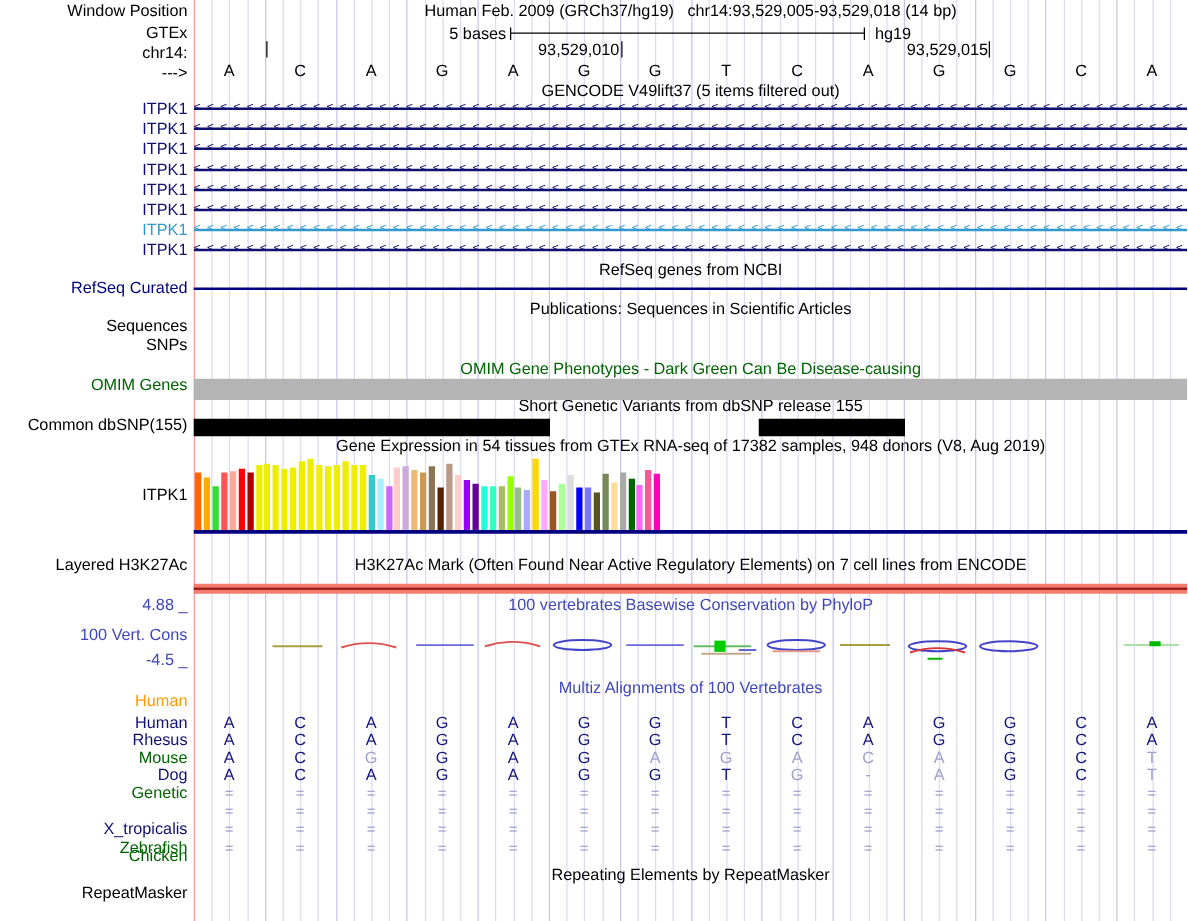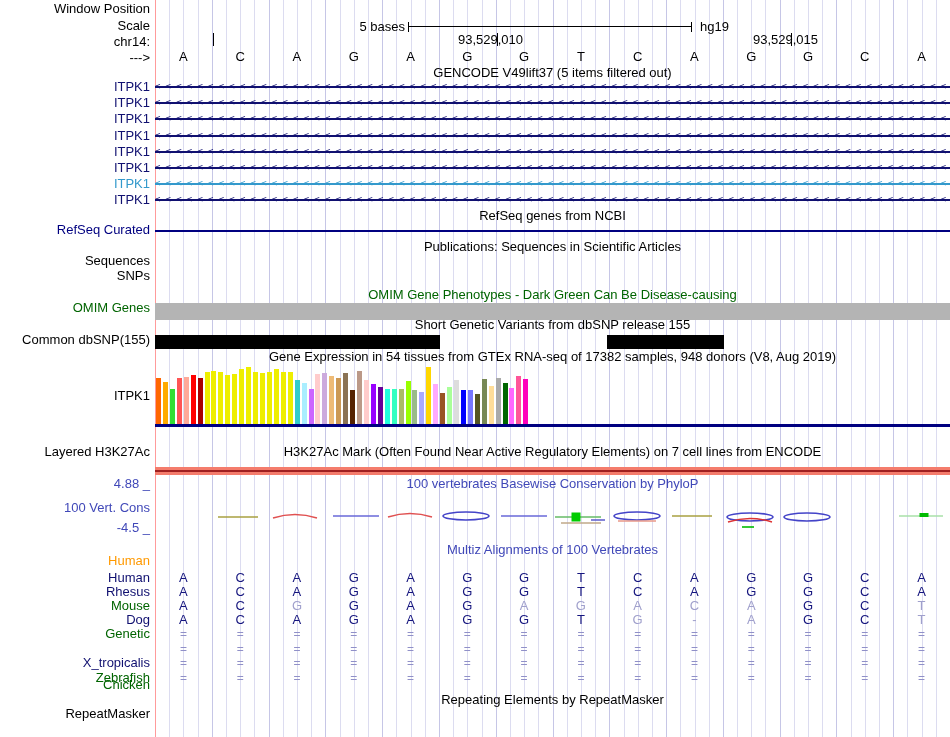--- a/index.html
+++ b/index.html
@@ -10,21 +10,21 @@
   .vline.minor{background:#DCDCF0;}
   .vline.major{background:#C6C6E6;}
   .edge-line{position:absolute;top:0;bottom:0;width:1px;background:#FF9B9B;}
   .llabel{position:absolute;right:800px;white-space:nowrap;text-align:right;line-height:14px;}
   .ctitle{position:absolute;left:155px;width:795px;text-align:center;white-space:pre;line-height:13px;}
   .generow{position:absolute;left:155px;width:795px;height:10px;overflow:hidden;}
   .generow .gline{position:absolute;left:0;right:0;top:4px;height:2px;}
   .generow .chev{position:absolute;left:0;top:-1px;font-size:9px;line-height:11px;letter-spacing:5.2px;white-space:nowrap;font-family:"DejaVu Sans Mono",monospace;}
   .basecell{position:absolute;width:40px;text-align:center;line-height:14px;}
   .tick{position:absolute;width:1px;height:13px;background:#000;}
-  .coordnum{position:absolute;width:120px;text-align:right;line-height:13px;}
+  .coordnum{position:absolute;width:120px;text-align:center;line-height:13px;}
   .bar{position:absolute;}
   .aligncell{position:absolute;width:24px;text-align:center;line-height:14px;}
   svg.overlay{position:absolute;left:0;top:0;pointer-events:none;}
 </style>
 </head>
 <body>
 
 <div id="screen">
   <div id="grid">
       <div class="vline minor" style="left: 169.2px;"></div>
@@ -78,20 +78,21 @@
       <div class="vline minor" style="left: 850.6px;"></div>
       <div class="vline minor" style="left: 864.8px;"></div>
       <div class="vline minor" style="left: 879px;"></div>
       <div class="vline major" style="left: 893.2px;"></div>
       <div class="vline minor" style="left: 907.4px;"></div>
       <div class="vline minor" style="left: 921.6px;"></div>
       <div class="vline minor" style="left: 935.8px;"></div>
     </div>
   <div class="edge-line" style="left:155px"></div>
 
+  <div class="ctitle" style="top:2px">Human Feb. 2009 (GRCh37/hg19)   chr14:93,529,005-93,529,018 (14 bp)</div>
 
   <div class="abs" style="left:155px;top:19px;width:250px;text-align:right">5 bases</div>
   <div id="scalebar">
       <div class="abs" style="left: 408px; top: 26px; width: 284px; height: 1px; background: rgb(0, 0, 0);"></div>
       <div class="abs" style="left: 408px; top: 22px; width: 1px; height: 10px; background: rgb(0, 0, 0);"></div>
       <div class="abs" style="left: 691px; top: 22px; width: 1px; height: 10px; background: rgb(0, 0, 0);"></div>
     </div>
   <div class="abs" style="left:700px;top:19px">hg19</div>
 
   <div id="ruler">
@@ -124,21 +125,21 @@
       <div class="ctitle" style="top: 288px; color: rgb(0, 100, 0);">OMIM Gene Phenotypes - Dark Green Can Be Disease-causing</div>
       <div class="ctitle" style="top: 318px; color: rgb(0, 0, 0);">Short Genetic Variants from dbSNP release 155</div>
       <div class="ctitle" style="top: 350px; color: rgb(0, 0, 0);">Gene Expression in 54 tissues from GTEx RNA-seq of 17382 samples, 948 donors (V8, Aug 2019)</div>
       <div class="ctitle" style="top: 430px; color: rgb(0, 0, 0); margin-top: 15px;">H3K27Ac Mark (Often Found Near Active Regulatory Elements) on 7 cell lines from ENCODE</div>
       <div class="ctitle" style="top: 477px; color: rgb(64, 72, 184);">100 vertebrates Basewise Conservation by PhyloP</div>
       <div class="ctitle" style="top: 543px; color: rgb(64, 72, 184);">Multiz Alignments of 100 Vertebrates</div>
       <div class="ctitle" style="top: 693px; color: rgb(0, 0, 0);">Repeating Elements by RepeatMasker</div>
     </div>
   <div id="leftlabels">
       <div class="llabel" style="top: 2px; color: rgb(0, 0, 0);">Window Position</div>
-      <div class="llabel" style="top: 19px; color: rgb(0, 0, 0);">Scale</div>
+      <div class="llabel" style="top: 19px; color: rgb(0, 0, 0);">GTEx</div>
       <div class="llabel" style="top: 35px; color: rgb(0, 0, 0);">chr14:</div>
       <div class="llabel" style="top: 51px; color: rgb(0, 0, 0);">---&gt;</div>
       <div class="llabel" style="top: 223px; color: rgb(0, 0, 128);">RefSeq Curated</div>
       <div class="llabel" style="top: 254px; color: rgb(0, 0, 0);">Sequences</div>
       <div class="llabel" style="top: 269px; color: rgb(0, 0, 0);">SNPs</div>
       <div class="llabel" style="top: 301px; color: rgb(0, 100, 0);">OMIM Genes</div>
       <div class="llabel" style="top: 333px; color: rgb(0, 0, 0);">Common dbSNP(155)</div>
       <div class="llabel" style="top: 389px; color: rgb(0, 0, 0);">ITPK1</div>
       <div class="llabel" style="top: 445px; color: rgb(0, 0, 0);">Layered H3K27Ac</div>
       <div class="llabel" style="top: 477px; color: rgb(64, 72, 184);">4.88 _</div>

